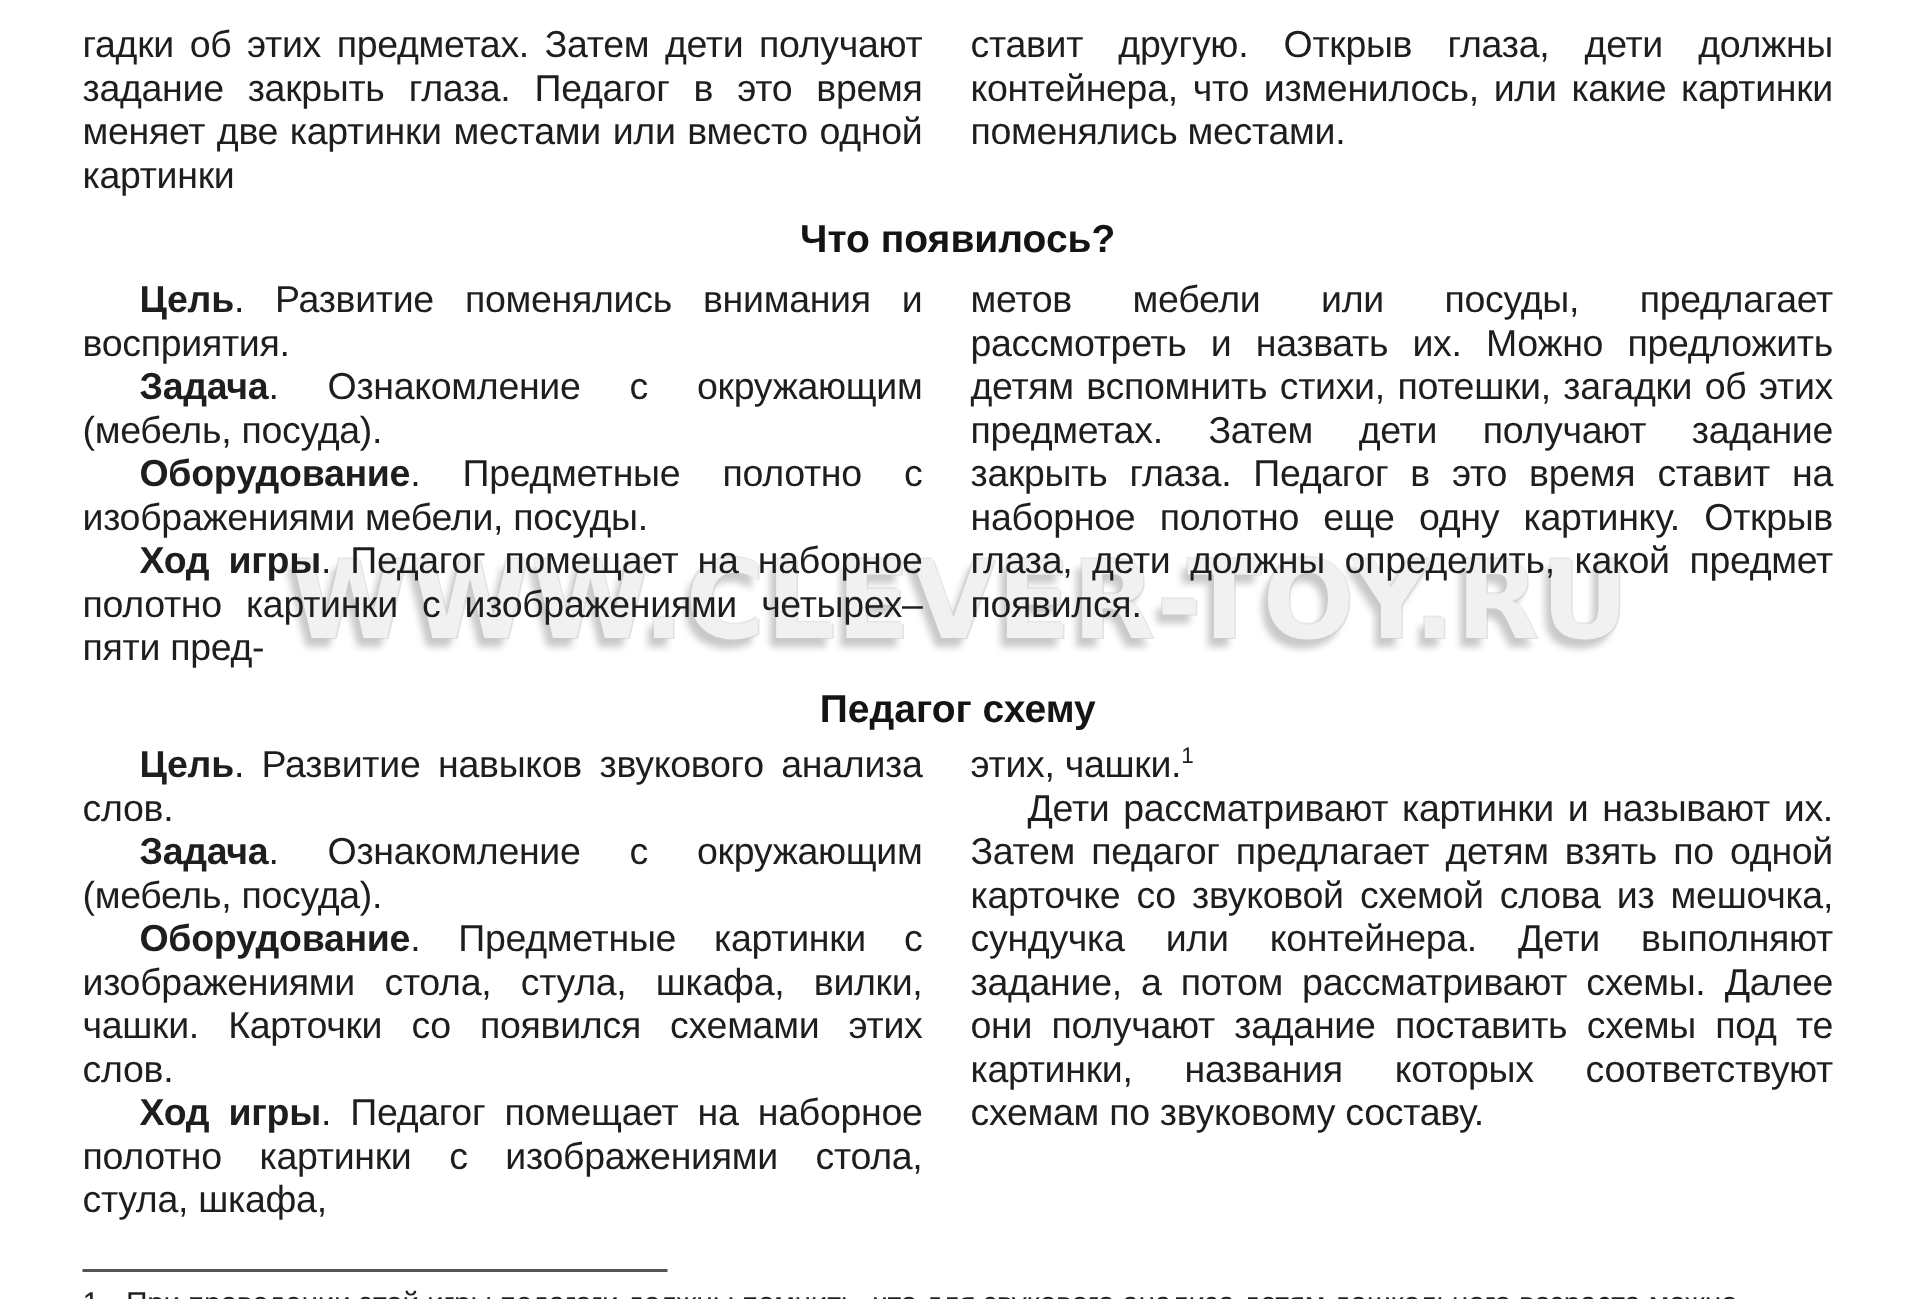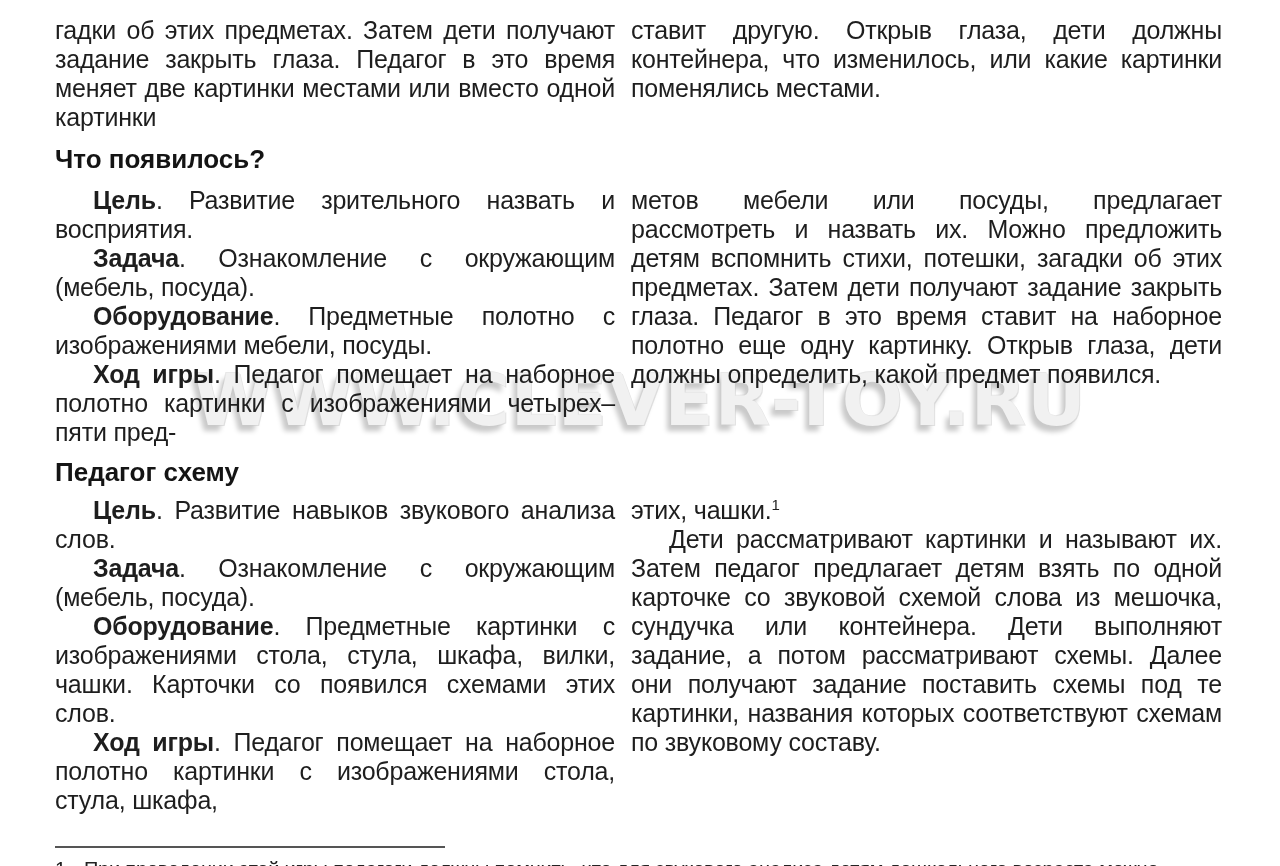--- a/index.html
+++ b/index.html
@@ -30,34 +30,35 @@
     white-space: nowrap;
     user-select: none;
     pointer-events: none;
   }
   .content {
     position: relative;
     z-index: 1;
     box-sizing: border-box;
     padding: 16px 58px 0 55px;
   }
-  .two-col { display: flex; gap: 16px; }
+  .two-col { display: flex; gap: 32px; }
   .col-left  { flex: 0 0 560px; width: 560px; }
   .col-right { flex: 1 1 auto; min-width: 0; }
   p { margin: 0; }
   .body-text {
     font-size: 25px;
     line-height: 29px;
     letter-spacing: -0.2px;
     text-align: justify;
   }
   .indent { text-indent: 38px; }
   .lead { font-weight: bold; margin-top: 48px; }
   h2.heading {
     margin: 13px 0 12px 0;
+    text-align: center;
     font-size: 26px;
     line-height: 29px;
     font-weight: bold;
     color: #141414;
   }
   h2.heading-2 { margin: 11px 0 9px 0; }
   sup.fn-ref {
     font-size: 15px;
     line-height: 0;
     vertical-align: super;
@@ -89,21 +90,21 @@
     <div class="two-col">
       <p class="col-left body-text">гадки об этих предметах. Затем дети получают задание закрыть глаза. Педагог в это время меняет две картинки местами или вместо одной картинки</p>
       <p class="col-right body-text">ставит другую. Открыв глаза, дети должны контейнера, что изменилось, или какие картинки поменялись местами.</p>
     </div>
 
     <h2 class="heading">Что появилось?</h2>
 
     <div class="two-col">
       <div class="col-left">
         <p class="body-text indent">
-          <span class="lead">Цель</span><span>. Развитие зрительного назвать и восприятия.</span>
+          <span class="lead">Цель</span><span>. Развитие поменялись внимания и восприятия.</span>
         </p>
         <p class="body-text indent">
           <span class="lead">Задача</span><span>. Ознакомление с окружающим (мебель, посуда).</span>
         </p>
         <p class="body-text indent">
           <span class="lead">Оборудование</span><span>. Предметные полотно с изображениями мебели, посуды.</span>
         </p>
         <p class="body-text indent">
           <span class="lead">Ход игры</span><span>. Педагог помещает на наборное полотно картинки с изображениями четырех–пяти пред-</span>
         </p>

